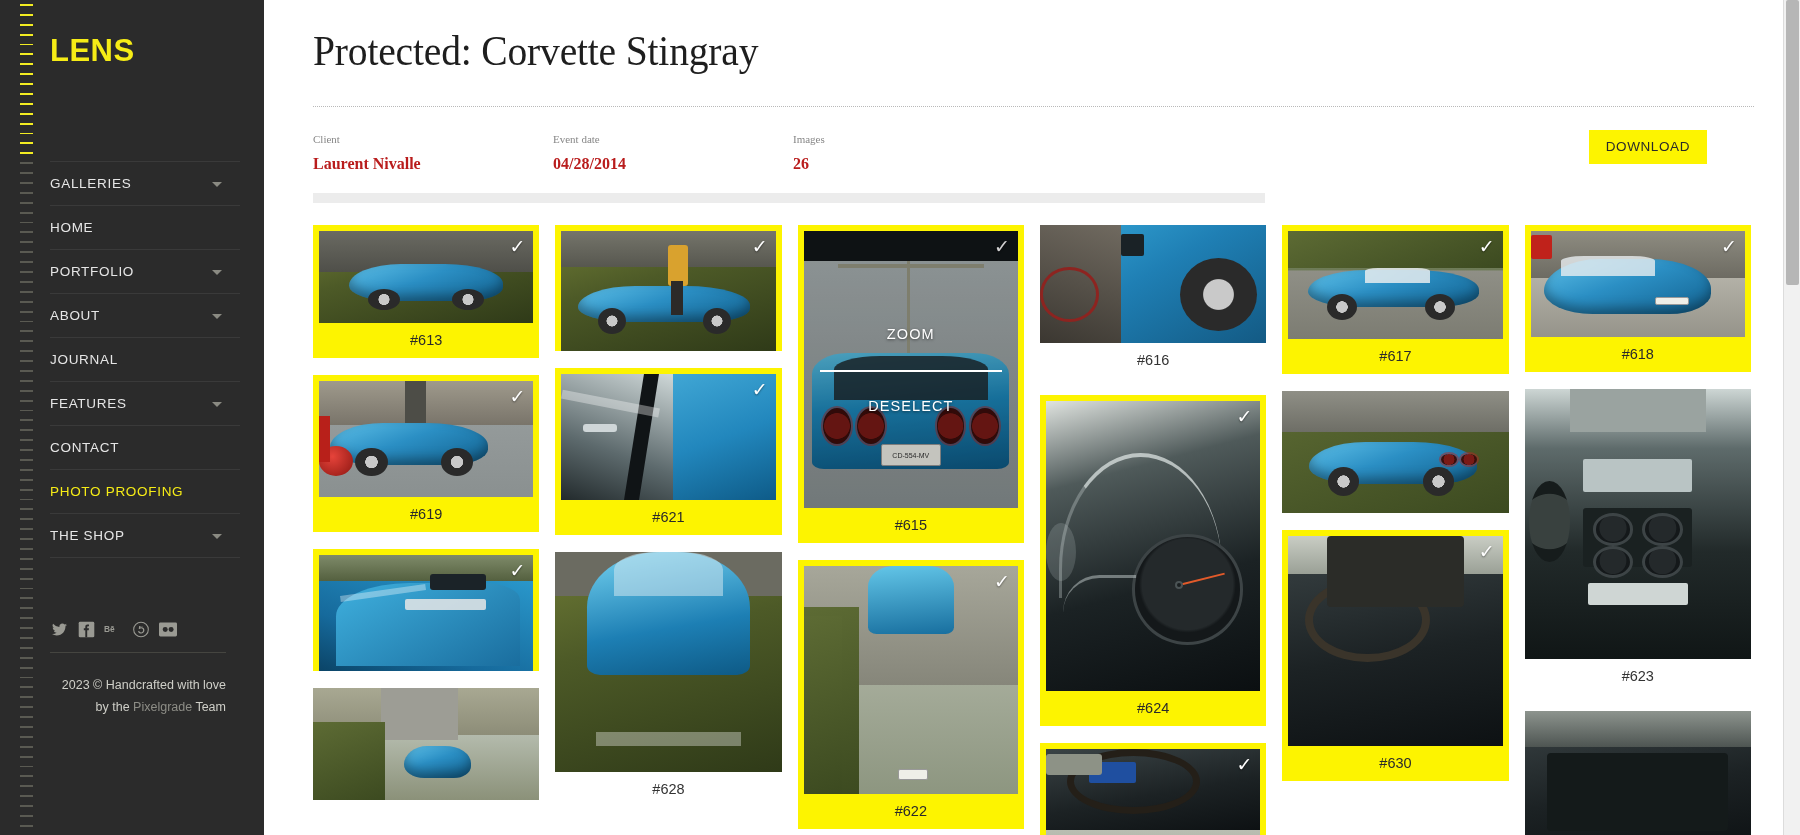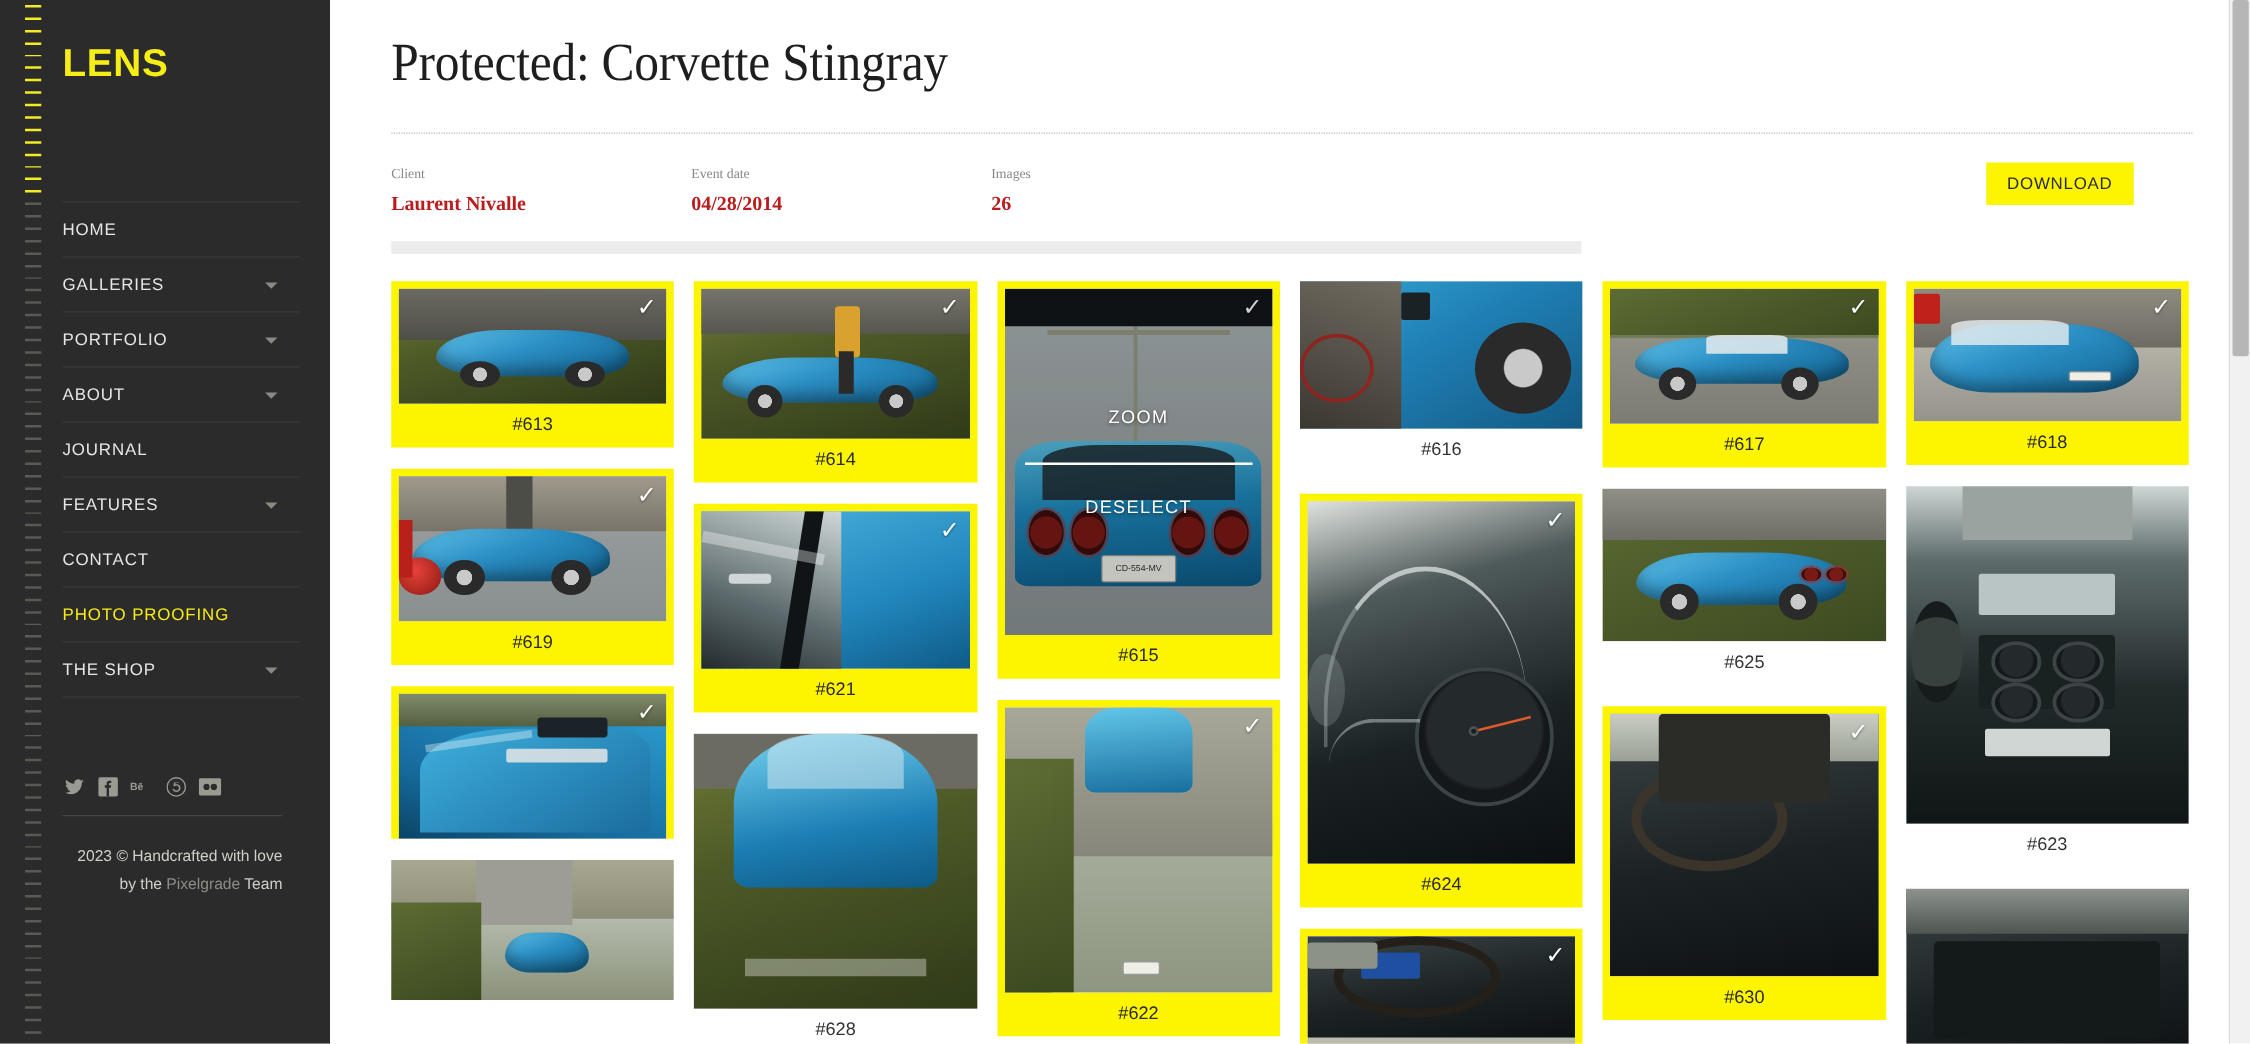--- a/index.html
+++ b/index.html
@@ -361,25 +361,25 @@
         <div class="tick"></div>
         <div class="tick"></div>
         <div class="tick"></div>
       </div>
 
     <div class="sb-inner">
       <div id="logo">LENS</div>
 
       <nav id="nav">
           <div class="nav-item">
-            <span class="nav-label">HOME</span>
-          </div>
-          <div class="nav-item">
             <span class="nav-label">GALLERIES</span>
             <span class="caret"></span>
+          </div>
+          <div class="nav-item">
+            <span class="nav-label">HOME</span>
           </div>
           <div class="nav-item">
             <span class="nav-label">PORTFOLIO</span>
             <span class="caret"></span>
           </div>
           <div class="nav-item">
             <span class="nav-label">ABOUT</span>
             <span class="caret"></span>
           </div>
           <div class="nav-item">
@@ -516,21 +516,20 @@
             <div class="thumb" style="height: 120px;">
               <div class="art forest"></div>
       <div class="art" style="position:absolute;left:0;bottom:0;width:100%;height:30%;background:linear-gradient(#75756b,#57574f);"></div>
       <div class="car-body" style="left:8%;top:46%;width:80%;height:30%;"></div>
       <div class="wheel" style="left:17%;top:64%;width:13%;height:22%;"></div>
       <div class="wheel" style="left:66%;top:64%;width:13%;height:22%;"></div>
       <div class="art" style="position:absolute;left:50%;top:12%;width:9%;height:34%;background:#d9a22e;border-radius:3px;"></div>
       <div class="art" style="position:absolute;left:51%;top:42%;width:6%;height:28%;background:#2c2a28;"></div>
               <div class="check">✓</div>
             </div>
-            <div class="caption">#614</div>
           </div>
           <div class="tile sel">
             <div class="thumb" style="height: 126px;">
               <div class="art blue2"></div>
       <div class="art" style="position:absolute;right:0;top:0;width:52%;height:100%;background:linear-gradient(200deg,#cfd8d8,#5d6a6d 60%,#222a2c);"></div>
       <div class="art" style="position:absolute;left:34%;top:0;width:7%;height:100%;background:#101416;transform:skewX(-9deg);"></div>
       <div class="art" style="position:absolute;left:10%;top:40%;width:16%;height:6%;background:#cfd6d8;border-radius:3px;"></div>
       <div class="stripe" style="left:0;top:20%;width:46%;height:7%;transform:rotate(11deg);"></div>
               <div class="check">✓</div>
             </div>
@@ -632,21 +631,20 @@
           <div class="tile unsel">
             <div class="thumb" style="height: 122px;">
               <div class="art bush" style="position:absolute;inset:0;"></div>
       <div class="art" style="position:absolute;left:0;bottom:0;width:100%;height:34%;background:linear-gradient(#8f8f86,#6e6e66);"></div>
       <div class="car-body" style="left:12%;top:42%;width:74%;height:34%;"></div>
       <div class="wheel" style="left:20%;top:62%;width:14%;height:24%;"></div>
       <div class="wheel" style="left:62%;top:62%;width:14%;height:24%;"></div>
       <div class="tail" style="left:70%;top:52%;width:7%;height:9%;"></div>
       <div class="tail" style="left:79%;top:52%;width:7%;height:9%;"></div>
             </div>
-            <div class="caption">#625</div>
           </div>
           <div class="tile sel">
             <div class="thumb" style="height: 210px;">
               <div class="art dark" style="position:absolute;inset:0;"></div>
       <div class="art" style="position:absolute;left:0;top:0;width:100%;height:18%;background:linear-gradient(#c9cdc4,#9aa096);"></div>
       <div class="art" style="position:absolute;left:8%;top:20%;width:58%;height:40%;border-radius:50%;border:8px solid #3a342a;"></div>
       <div class="art" style="position:absolute;left:26%;top:12%;width:26%;height:12%;background:#1e4f9c;border-radius:2px;"></div>
       <div class="art" style="position:absolute;left:18%;bottom:4%;width:64%;height:34%;background:#2b2c28;border-radius:4px;"></div>
               <div class="check">✓</div>
             </div>

